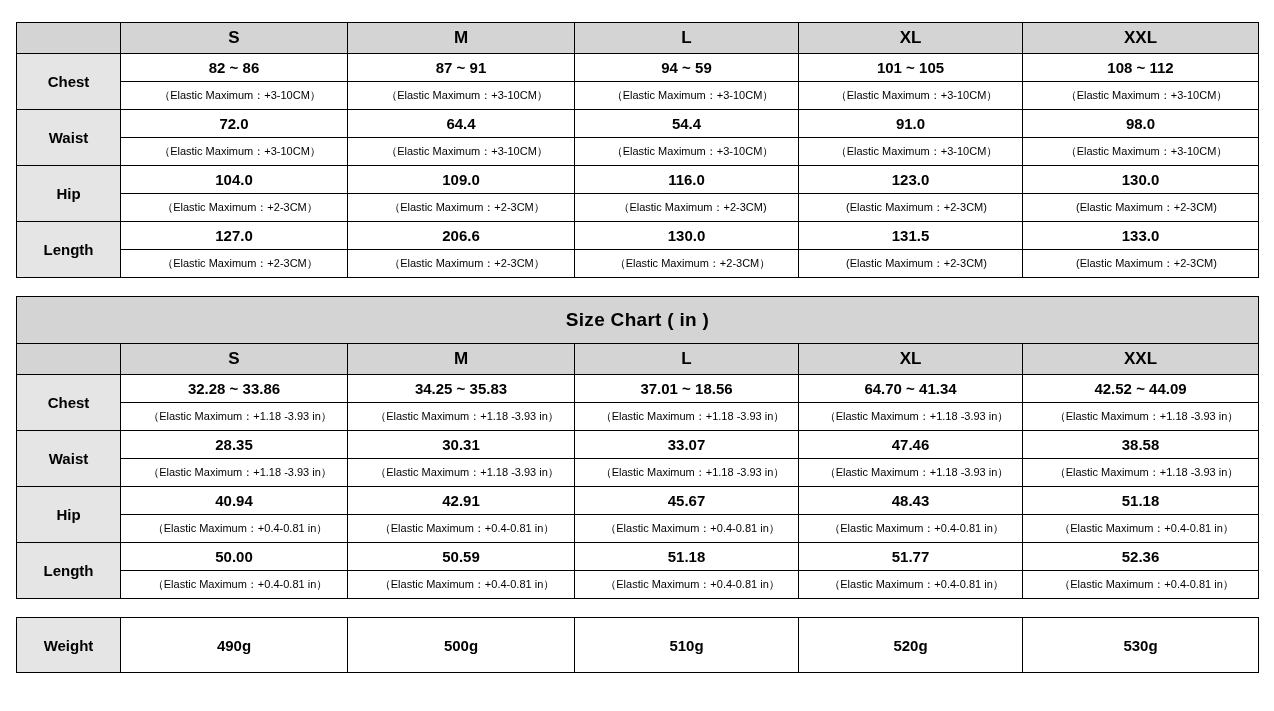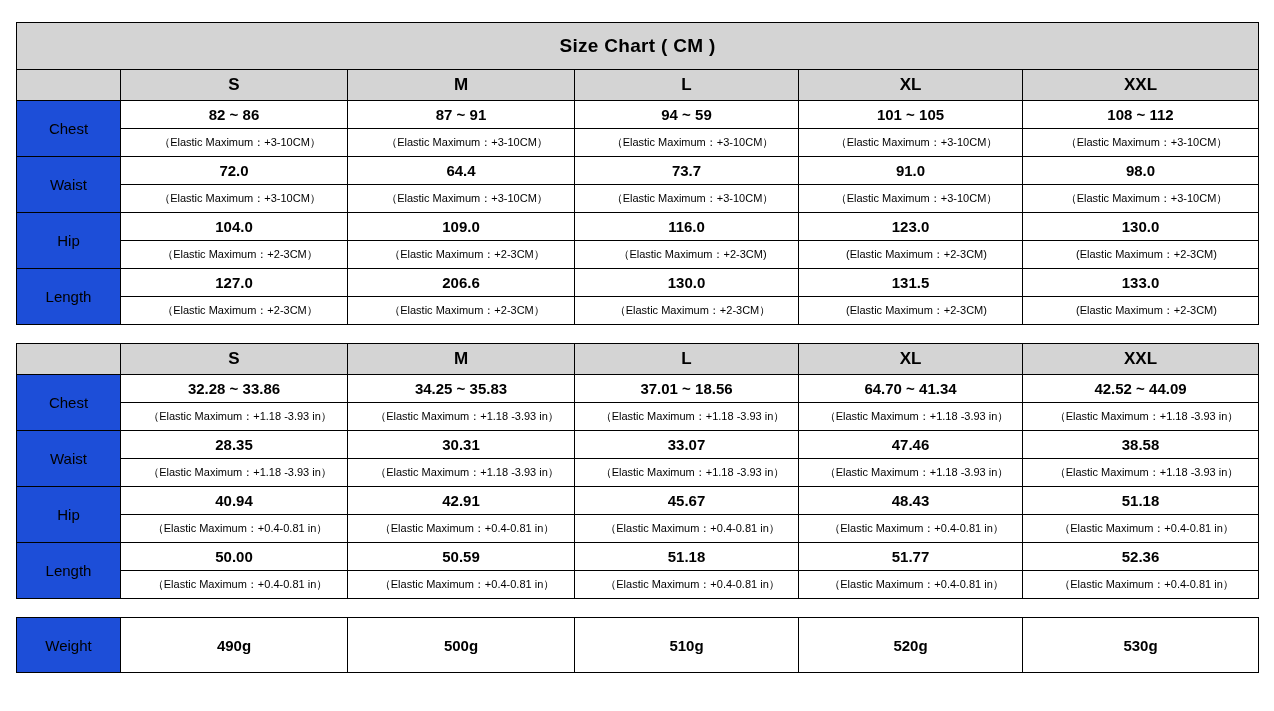--- a/index.html
+++ b/index.html
@@ -42,23 +42,23 @@
   .hdr-cell {
     background: #d4d4d4;
     font-size: 17px;
     font-weight: bold;
     height: 30px;
   }
   .hdr-blank {
     background: #d4d4d4;
   }
   .rowlabel {
-    background: #1d4ed8;
+    background: #e5e5e5;
     font-size: 15px;
-    font-weight: normal;
+    font-weight: bold;
     width: 104px;
     margin-top: 44px;
   }
   .valcell {
     padding: 0;
   }
   .val-main {
     font-size: 15px;
     font-weight: bold;
     height: 27px;
@@ -93,23 +93,20 @@
     <colgroup>
       <col style="width:104px">
       <col style="width:227px">
       <col style="width:227px">
       <col style="width:224px">
       <col style="width:224px">
       <col style="width:236px">
     </colgroup>
     <tbody>
       <tr>
-        <td class="title-cell" colspan="6">Size Chart ( CM )</td>
-      </tr>
-      <tr>
         <td class="hdr-blank"></td>
         <td class="hdr-cell">S</td>
         <td class="hdr-cell">M</td>
         <td class="hdr-cell">L</td>
         <td class="hdr-cell">XL</td>
         <td class="hdr-cell">XXL</td>
       </tr>
 
       <tr>
         <td class="rowlabel">Chest</td>
@@ -139,21 +136,21 @@
         <td class="rowlabel">Waist</td>
         <td class="valcell">
           <div class="val-main">72.0</div>
           <div class="val-note">（Elastic Maximum：+3-10CM）</div>
         </td>
         <td class="valcell">
           <div class="val-main">64.4</div>
           <div class="val-note">（Elastic Maximum：+3-10CM）</div>
         </td>
         <td class="valcell">
-          <div class="val-main">73.7</div>
+          <div class="val-main">54.4</div>
           <div class="val-note">（Elastic Maximum：+3-10CM）</div>
         </td>
         <td class="valcell">
           <div class="val-main">91.0</div>
           <div class="val-note">（Elastic Maximum：+3-10CM）</div>
         </td>
         <td class="valcell">
           <div class="val-main">98.0</div>
           <div class="val-note">（Elastic Maximum：+3-10CM）</div>
         </td>
@@ -214,20 +211,23 @@
   <table class="sizetable">
     <colgroup>
       <col style="width:104px">
       <col style="width:227px">
       <col style="width:227px">
       <col style="width:224px">
       <col style="width:224px">
       <col style="width:236px">
     </colgroup>
     <tbody>
+      <tr>
+        <td class="title-cell" colspan="6">Size Chart ( in )</td>
+      </tr>
       <tr>
         <td class="hdr-blank"></td>
         <td class="hdr-cell">S</td>
         <td class="hdr-cell">M</td>
         <td class="hdr-cell">L</td>
         <td class="hdr-cell">XL</td>
         <td class="hdr-cell">XXL</td>
       </tr>
 
       <tr>

